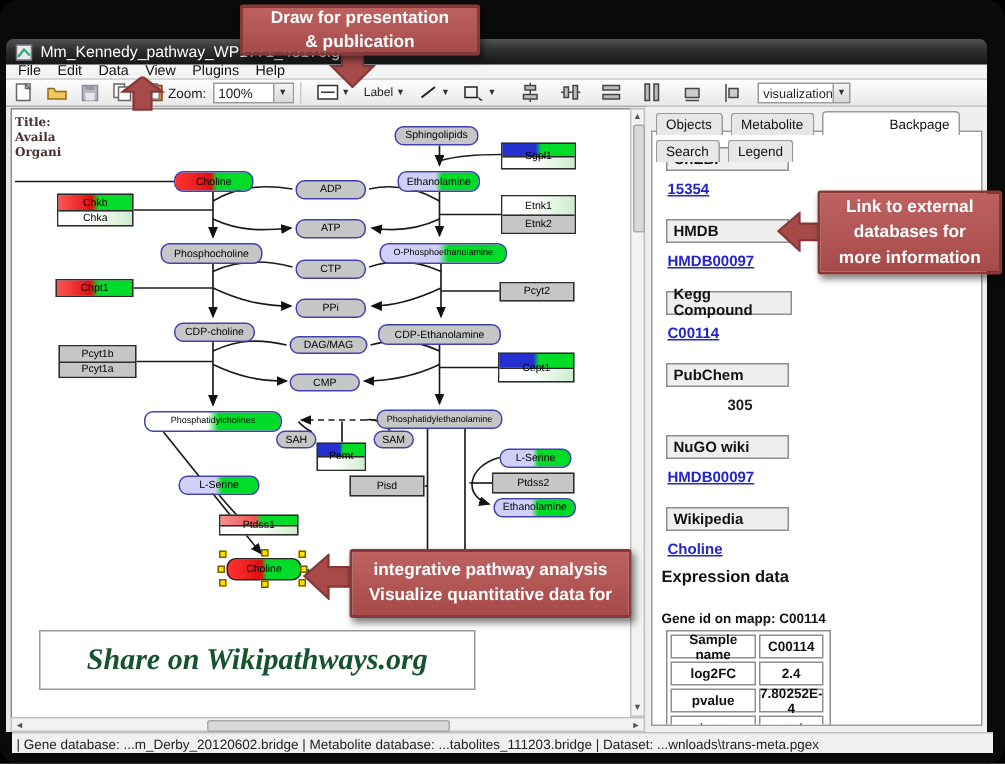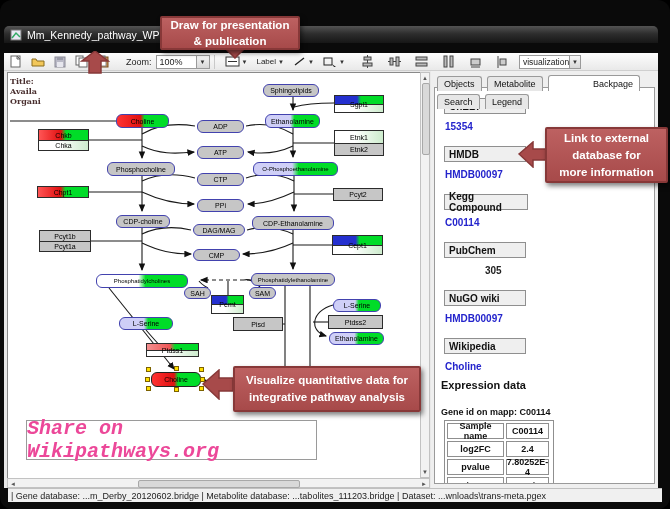--- a/index.html
+++ b/index.html
@@ -52,51 +52,59 @@
   
   #sidepanel{left:431px;top:71px;width:227px;height:417px;background:#efefef;}
   .tab{position:relative;display:inline-block;padding:2px 6px 2px 6px;font-size:9px;color:#111;background:#e7e7e7;
        border:1px solid #9a9a9a;border-bottom:none;border-radius:3px 3px 0 0;margin-right:1px;}
   .tab.active{background:#fff;padding-top:3px;z-index:3;padding-left:44px;}
   #panelcontent{left:434px;top:87px;width:221px;height:397px;background:#fff;border:1px solid #9a9a9a;
                 box-sizing:border-box;padding:10px 0 0 9px;overflow:hidden;}
   .sechead{width:82px;height:16px;border:1px solid #8f8f8f;background:#efefef;display:flex;align-items:center;
            padding-left:4px;font-size:10px;font-weight:bold;color:#111;box-sizing:border-box;}
   .secval{margin:7px 0 14px 1px;font-size:10px;font-weight:bold;}
-  .seclink{color:#2424cc;}
+  .seclink{color:#2424cc;text-decoration:underline;}
   .secplain{color:#222;margin-left:40px;}
   .exprtitle{font-size:11px;font-weight:bold;color:#111;margin:7px 0 0 -3px;}
   .geneid{font-size:9px;font-weight:bold;color:#111;margin:16px 0 3px -3px;}
   .bptable{width:104px;border:1px solid #8f8f8f;padding:2px;display:grid;grid-template-columns:57px 43px;gap:2px;}
   .bpcell{border:1px solid #8f8f8f;height:14px;display:flex;align-items:center;justify-content:center;
           font-size:9px;font-weight:bold;color:#111;background:#fff;text-align:center;}
   
   .banner{position:absolute;background:linear-gradient(180deg,#bd6161,#a74a4a);border:2px solid #873838;
           border-radius:2px;box-shadow:2px 3px 5px rgba(0,0,0,.5);color:#fff;font-weight:bold;font-size:11.5px;
           display:flex;flex-direction:column;align-items:center;justify-content:center;text-align:center;
           line-height:16px;z-index:20;box-sizing:border-box;}
   .barrow{position:absolute;z-index:19;}
   #sharebox{position:absolute;left:26px;top:420px;width:289px;height:38px;background:#fff;border:1px solid #9a9a9a;
             display:flex;align-items:center;justify-content:center;z-index:18;}
-  #sharetext{font-family:Liberation Mono, monospace;font-style:italic;font-weight:bold;font-size:20px;color:#ec4899;}
+  #sharetext{font-family:Liberation Serif, serif;font-style:italic;font-weight:bold;font-size:20px;color:#14532d;}
   .icon{display:inline-block;}
 </style>
 </head>
 <body>
 
 <div id="screen">
 
   <div class="abs" id="titlebar">
     <svg class="icon" width="12" height="12" style="margin-right:5px">
       <rect x="1" y="1" width="10" height="10" fill="#e8e8f4" stroke="#777"></rect>
       <path d="M2 9 L6 4 L10 8" stroke="#3a6" stroke-width="1.5" fill="none"></path>
     </svg>
     <span>Mm_Kennedy_pathway_WP1771_45176.gp</span>
   </div>
 
+  <div class="abs" id="menubar">
+    <span>File</span>
+    <span>Edit</span>
+    <span>Data</span>
+    <span>View</span>
+    <span>Plugins</span>
+    <span>Help</span>
+  </div>
 
   <div class="abs" id="toolbar">
     <span class="tbtn">
       <svg width="12" height="13">
           <rect x="1" y="1" width="9" height="11" fill="#fff" stroke="#666"></rect>
           <path d="M7 1 L10 4 L7 4 Z" fill="#ddd" stroke="#666"></path>
         </svg>
       </span>
     <span class="tbtn">
       <svg width="14" height="12">
@@ -116,21 +124,21 @@
           <rect x="4" y="3" width="8" height="9" fill="#fff" stroke="#666"></rect>
         </svg>
       </span>
     <span class="tbtn">
       <svg width="12" height="13">
           <rect x="1" y="2" width="10" height="10" fill="#c78d4e" stroke="#7c5122"></rect>
           <rect x="3" y="4" width="6" height="7" fill="#fff" stroke="#888"></rect>
           <rect x="4" y="1" width="4" height="3" fill="#aeaeae" stroke="#666"></rect>
         </svg>
       </span>
-    <span style="margin-left:14px">Zoom:</span>
+    <span style="">Zoom:</span>
     <span class="combo" style="width:54px;margin-left:4px">
       <span>100%</span>
       <span class="cbtn">▼</span>
     </span>
     <span class="tsep"></span>
     <span class="tbtn">
       <svg width="15" height="11">
           <rect x="1" y="1" width="13" height="9" fill="#fff" stroke="#333"></rect>
           <line x1="3" y1="5.5" x2="12" y2="5.5" stroke="#333"></line>
         </svg>
@@ -376,44 +384,44 @@
       <div class="bpcell">7.80252E-4</div>
       <div class="bpcell">type</div>
       <div class="bpcell">met</div>
     </div>
   </div>
 
   <div class="abs" id="statusbar">
     <span>| Gene database: ...m_Derby_20120602.bridge | Metabolite database: ...tabolites_111203.bridge | Dataset: ...wnloads\trans-meta.pgex</span>
   </div>
 
-  <div class="banner" style="left:160px;top:16px;width:140px;height:34px">
+  <div class="banner" style="left:160px;top:3px;width:160px;height:34px">
     <span>Draw for presentation</span>
     <span>&amp; publication</span>
   </div>
   <svg class="barrow" style="left:215px;top:35px" width="40" height="24">
     <polygon points="13,0 27,0 27,9 34,9 20,23 6,9 13,9" fill="#a74a4a" stroke="#873838" stroke-width="1.5"></polygon>
   </svg>
 
   <svg class="barrow" style="left:80px;top:51px" width="30" height="23">
     <polygon points="9,22 9,10 2,10 15,0 28,10 21,10 21,22" fill="#a74a4a" stroke="#873838" stroke-width="1.5"></polygon>
   </svg>
 
   <div class="banner" style="left:545px;top:127px;width:123px;height:56px;line-height:17px">
     <span>Link to external</span>
-    <span>database for</span>
+    <span>databases for</span>
     <span>more information</span>
   </div>
   <svg class="barrow" style="left:518px;top:141px" width="29" height="27">
     <polygon points="1,13 15,1 15,8 28,8 28,19 15,19 15,26" fill="#a74a4a" stroke="#873838" stroke-width="1.5"></polygon>
   </svg>
 
   <div class="banner" style="left:233px;top:366px;width:188px;height:46px;line-height:17px">
+    <span>integrative pathway analysis</span>
     <span>Visualize quantitative data for</span>
-    <span>integrative pathway analysis</span>
   </div>
   <svg class="barrow" style="left:202px;top:369px" width="32" height="31">
     <polygon points="1,15 17,1 17,9 31,9 31,22 17,22 17,30" fill="#a74a4a" stroke="#873838" stroke-width="1.5"></polygon>
   </svg>
 
   <div id="sharebox">
     <span id="sharetext">Share on Wikipathways.org</span>
   </div>
 
 </div>

